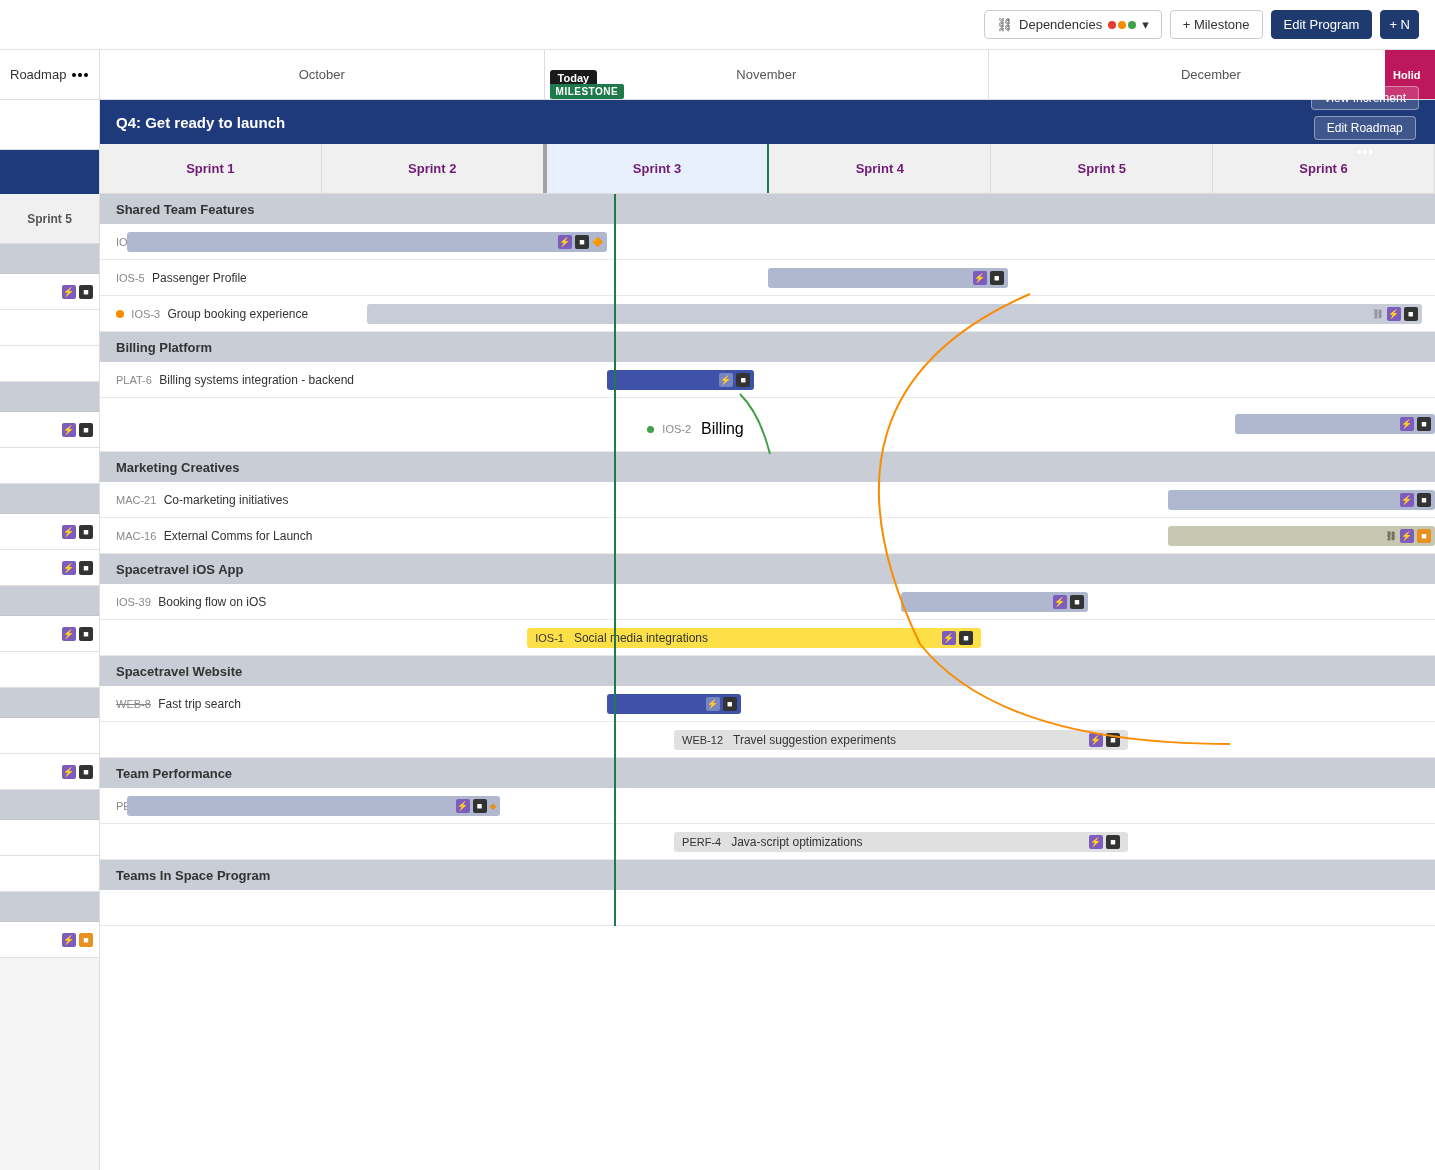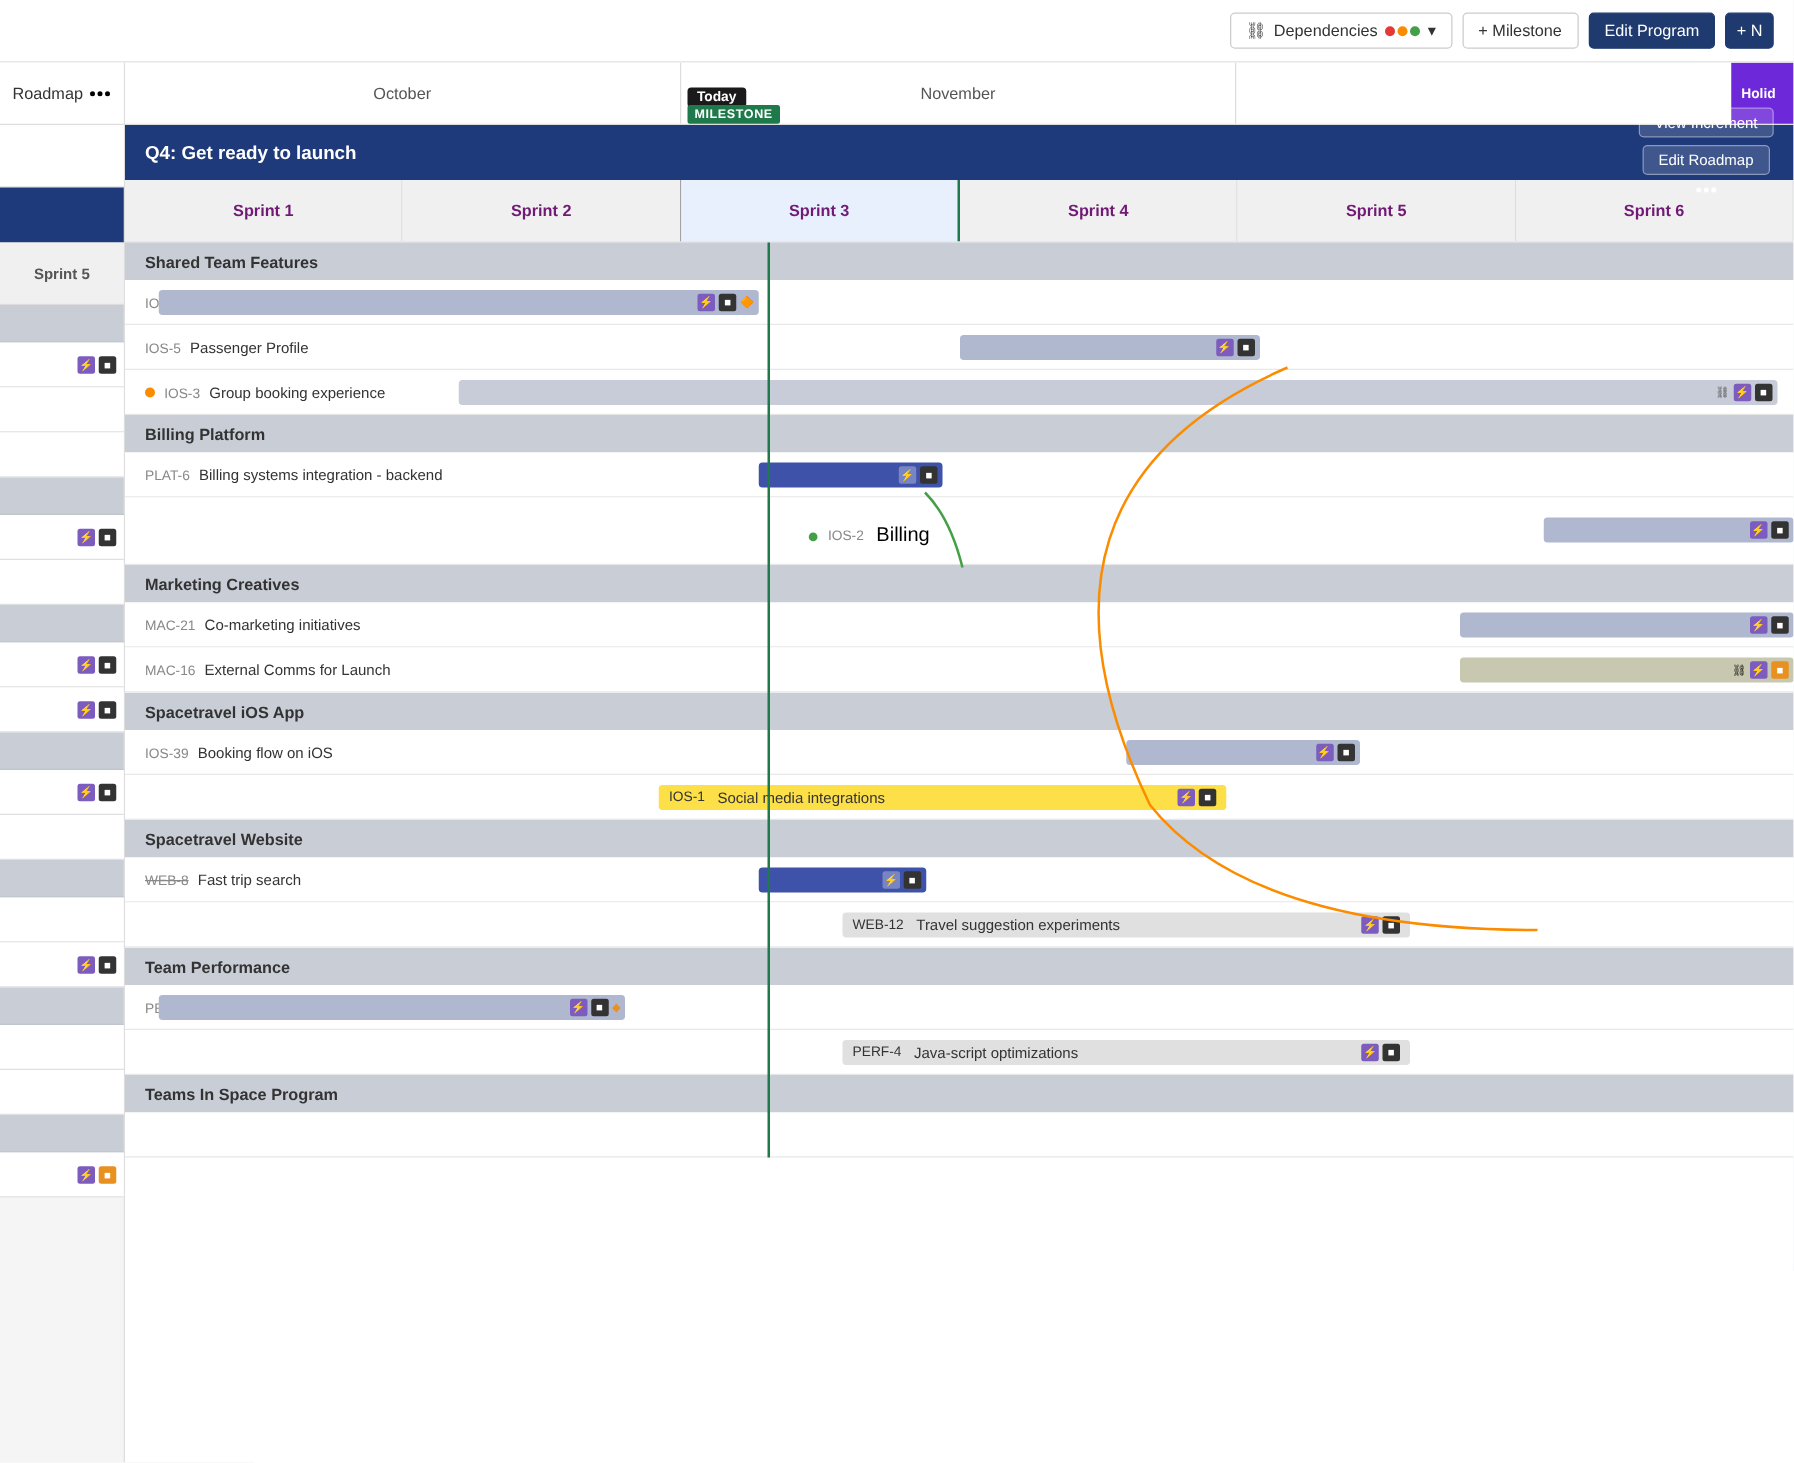--- a/index.html
+++ b/index.html
@@ -337,22 +337,25 @@
         <div class="month-col" style="width:33.3%; border-right:1px solid #ddd; position:relative;">
           <span>November</span>
 
           <div style="position:absolute; top:20px; left:5px;">
             <div style="background:#1a1a1a; color:#fff; font-size:11px; padding:2px 8px; border-radius:3px; white-space:nowrap; font-weight:600;">Today</div>
           </div>
           <div style="position:absolute; bottom:0px; left:5px;">
             <div style="background:#1e7a4a; color:#fff; font-size:10px; padding:2px 6px; border-radius:2px; font-weight:700; letter-spacing:0.5px;">MILESTONE</div>
           </div>
         </div>
-
-        <div style="position:absolute; right:0; top:0; height:100%; background:#6d28d9; color:#fff; font-size:11px; font-weight:700; display:flex; align-items:center; padding:0 8px; min-width:50px;">
+        <div class="month-col" style="width:33.3%;">
+          <span>December</span>
+        </div>
+
+        <div style="position:absolute; right:0; top:0; height:100%; background:#be185d; color:#fff; font-size:11px; font-weight:700; display:flex; align-items:center; padding:0 8px; min-width:50px;">
           <span>Holid</span>
         </div>
       </div>
 
       <div class="program-header-row">
         <span class="program-title">Q4: Get ready to launch</span>
         <div class="program-actions">
           <button class="prog-btn">View Increment</button>
           <button class="prog-btn">Edit Roadmap</button>
           <div class="three-dots" style="color:#fff;">
@@ -360,21 +363,21 @@
             <span></span>
             <span></span>
           </div>
         </div>
       </div>
 
       <div class="sprint-headers" style="display:flex;">
         <div class="sprint-col" style="flex:1; border-right:1px solid #ddd;">
             <span>Sprint 1</span>
           </div>
-        <div class="sprint-col" style="flex:1; border-right:1px solid #a3a3a3;">
+        <div class="sprint-col" style="flex:1; border-right:4px solid #a3a3a3;">
             <span>Sprint 2</span>
           </div>
         <div class="sprint-col current" style="flex:1; border-right:2px solid #1e7a4a;">
             <span>Sprint 3</span>
           </div>
         <div class="sprint-col" style="flex:1; border-right:1px solid #ddd;">
             <span>Sprint 4</span>
           </div>
         <div class="sprint-col" style="flex:1; border-right:1px solid #ddd;">
             <span>Sprint 5</span>

